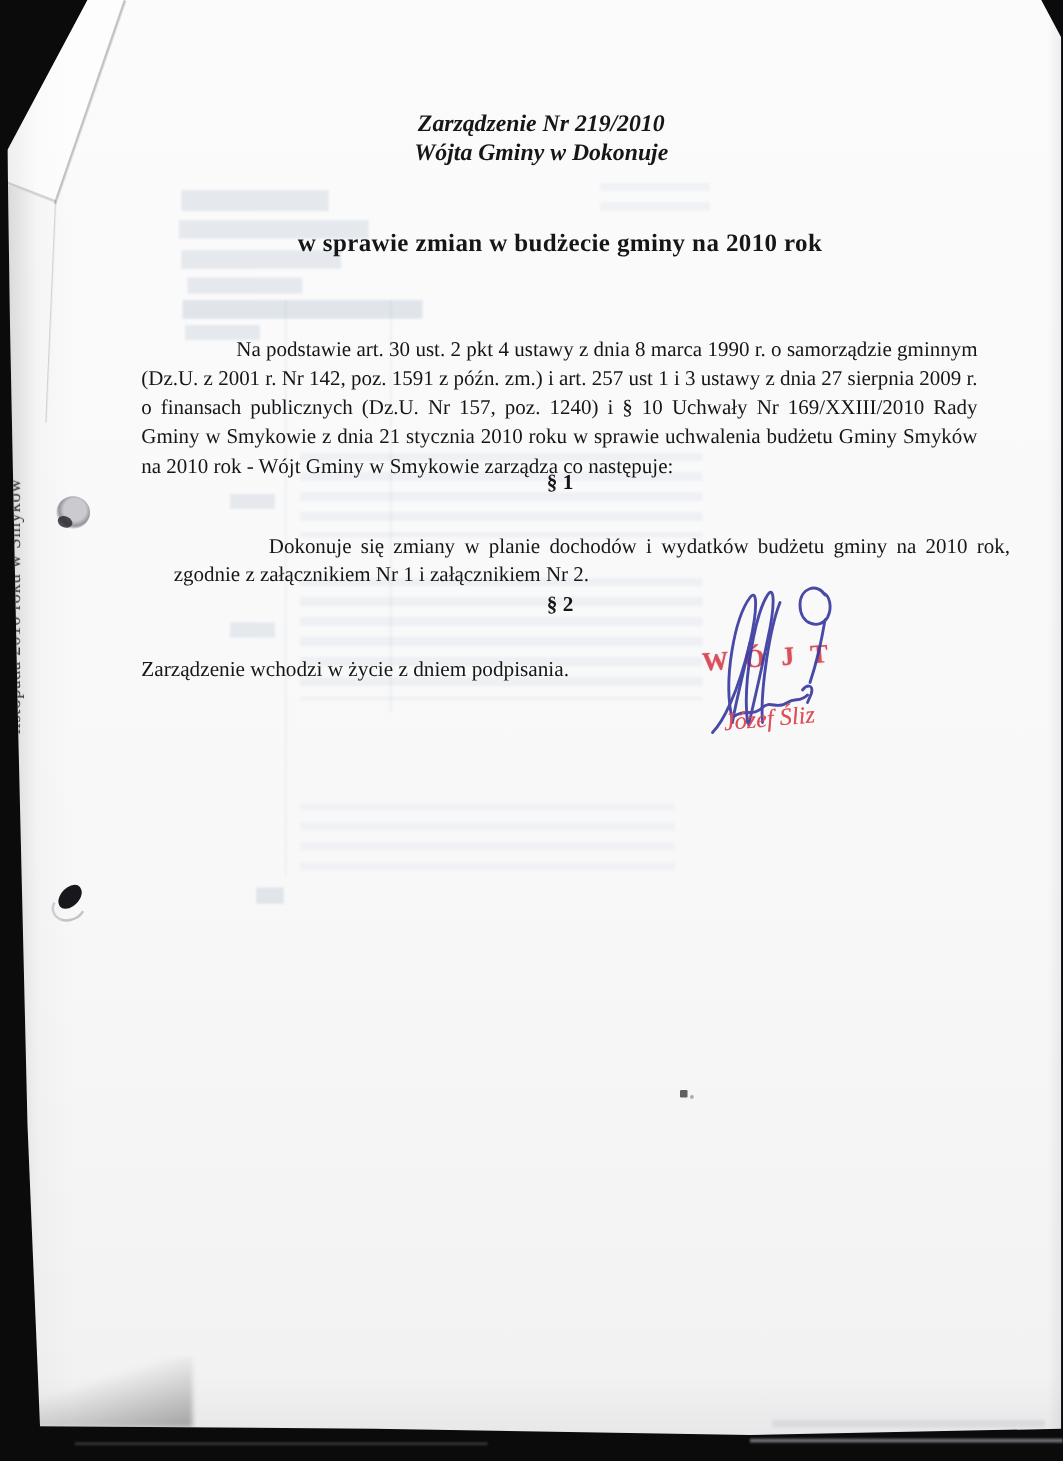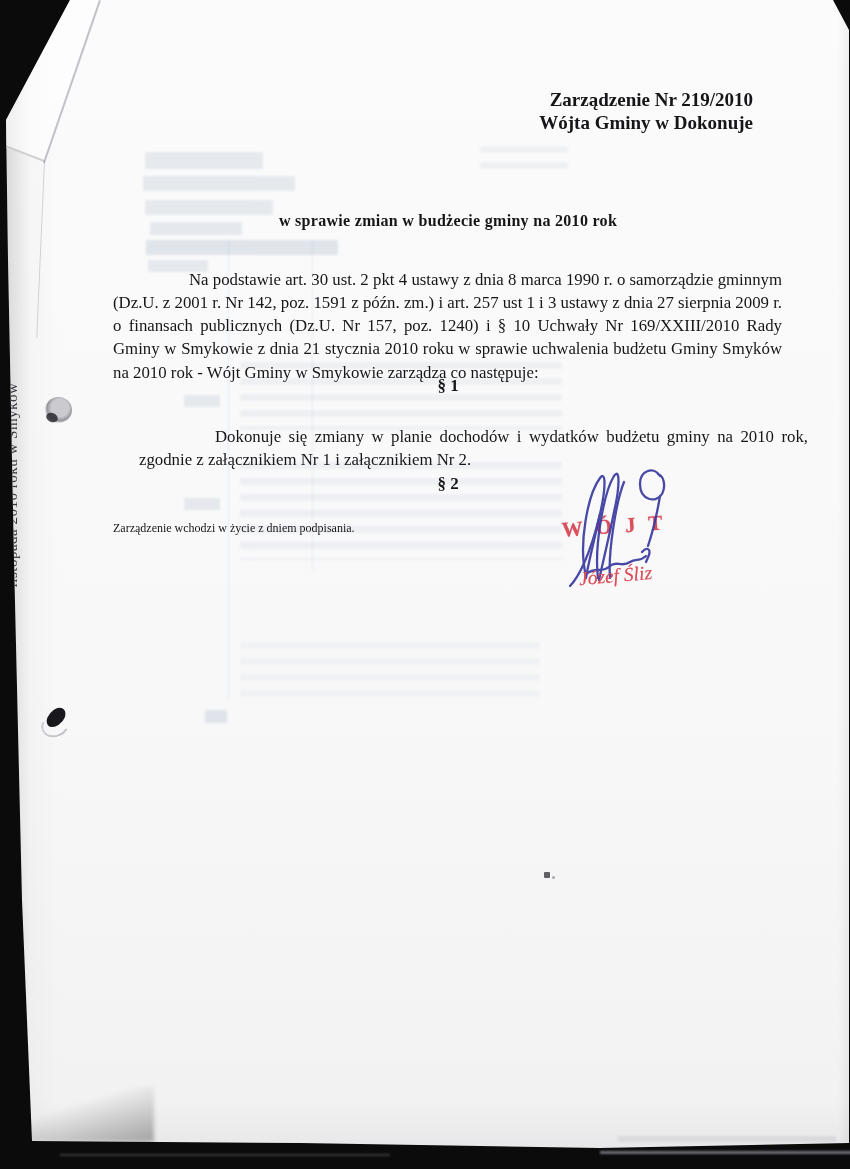--- a/index.html
+++ b/index.html
@@ -55,28 +55,28 @@
   .bleed-vline{background:rgba(140,158,182,0.3);filter:blur(0.8px);opacity:0.6;width:1px;}
   
   .edge-text{
     position:absolute;left:-135px;top:474px;width:300px;height:22px;
     transform:rotate(-90deg);
     text-align:center;font-size:15px;color:#37373d;letter-spacing:0.5px;
     filter:blur(0.4px);white-space:nowrap;
   }
   
   .doc-text{color:#161618;}
-  .title-block{position:absolute;left:113px;top:88px;width:640px;text-align:right;font-weight:bold;font-size:19px;line-height:23px;}
-  .subject{position:absolute;left:113px;top:184px;width:670px;text-align:center;font-weight:bold;font-size:16px;letter-spacing:0.3px;margin-top:28px;}
+  .title-block{position:absolute;left:113px;top:88px;width:640px;text-align:center;font-weight:bold;font-size:19px;line-height:23px;font-style:italic;}
+  .subject{position:absolute;left:113px;top:184px;width:670px;text-align:center;font-weight:bold;font-size:20px;letter-spacing:0.3px;}
   .legal{position:absolute;left:113px;top:251px;width:669px;font-size:16.8px;line-height:23.2px;text-align:justify;text-indent:76px;}
   .sec-head{position:absolute;left:113px;width:670px;text-align:center;font-weight:bold;font-size:17px;}
   .sec1-head{top:376px;}
   .sec2-head{top:474px;}
   .sec1-text{position:absolute;left:113px;top:408px;width:669px;font-size:16.8px;line-height:23.2px;text-align:justify;text-indent:76px;margin-left:26px;}
-  .sec2-text{position:absolute;left:113px;top:509px;width:560px;font-size:12px;}
+  .sec2-text{position:absolute;left:113px;top:509px;width:560px;font-size:17px;}
   
   .sig-svg{position:absolute;left:556px;top:466px;width:120px;height:122px;}
   .stamp-title{
     position:absolute;left:549px;top:514px;width:130px;text-align:center;
     font-weight:bold;font-size:21px;letter-spacing:4px;color:#d94f5c;
     transform:rotate(-4deg);text-shadow:0 0 1px rgba(217,79,92,0.65);
   }
   .signer-name{
     position:absolute;left:558px;top:565px;width:115px;text-align:center;
     font-style:italic;font-size:19.5px;color:#dd4e58;transform:rotate(-5deg);

